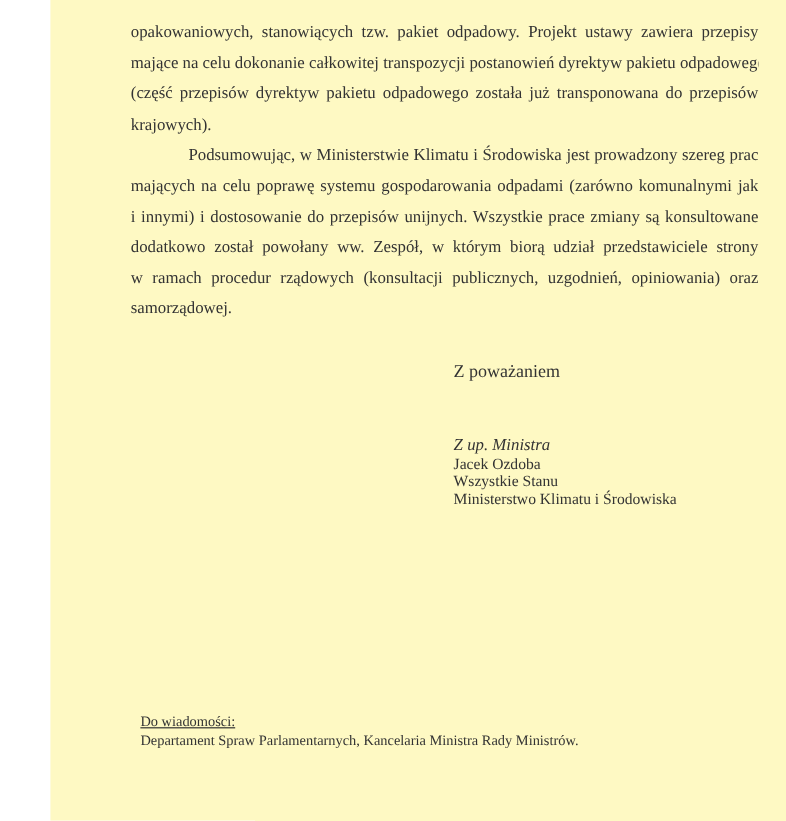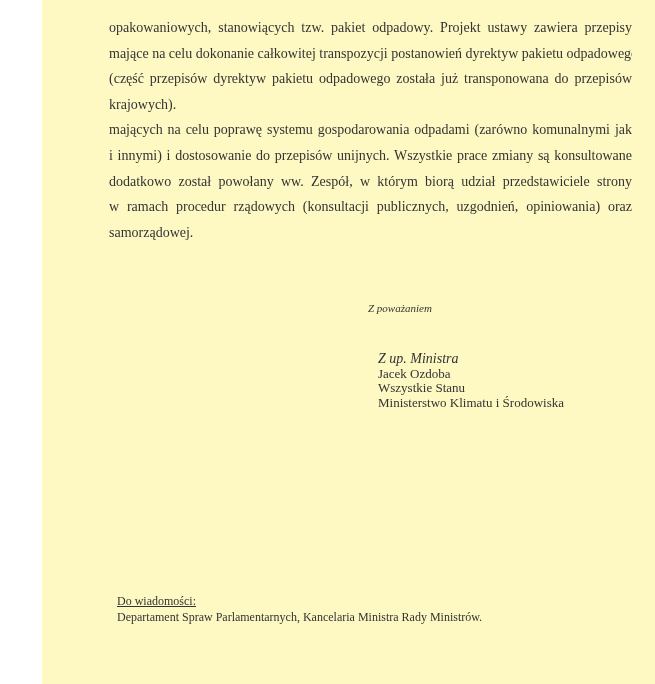--- a/index.html
+++ b/index.html
@@ -36,30 +36,29 @@
   .jline.last {
     text-align-last: left;
     white-space: normal;
   }
   .jline.indent {
     text-indent: 48px;
   }
   
   .closing {
     position: absolute;
-    left: 326px;
+    left: 336px;
     top: 302px;
-    font-size: 11px;
-    font-style: italic;
+    font-size: 15px;
   }
   
   .sig-block {
     position: absolute;
     left: 336px;
-    top: 352px;
+    top: 365px;
     font-size: 13px;
     line-height: 14.7px;
   }
   .sig-auth {
     font-style: italic;
     font-size: 14px;
   }
   
   .footer {
     position: absolute;
@@ -78,20 +77,21 @@
 <div class="page">
 
   <div class="main-text">
     <div>
       <div class="jline">opakowaniowych, stanowiących tzw. pakiet odpadowy. Projekt ustawy zawiera przepisy</div>
       <div class="jline">mające na celu dokonanie całkowitej transpozycji postanowień dyrektyw pakietu odpadowego</div>
       <div class="jline">(część przepisów dyrektyw pakietu odpadowego została już transponowana do przepisów</div>
       <div class="jline last">krajowych).</div>
     </div>
     <div>
+      <div class="jline indent">Podsumowując, w Ministerstwie Klimatu i Środowiska jest prowadzony szereg prac</div>
       <div class="jline">mających na celu poprawę systemu gospodarowania odpadami (zarówno komunalnymi jak</div>
       <div class="jline">i innymi) i dostosowanie do przepisów unijnych. Wszystkie prace zmiany są konsultowane</div>
       <div class="jline">dodatkowo został powołany ww. Zespół, w którym biorą udział przedstawiciele strony</div>
       <div class="jline">w ramach procedur rządowych (konsultacji publicznych, uzgodnień, opiniowania) oraz</div>
       <div class="jline last">samorządowej.</div>
     </div>
   </div>
 
   <div class="closing">Z poważaniem</div>
 

